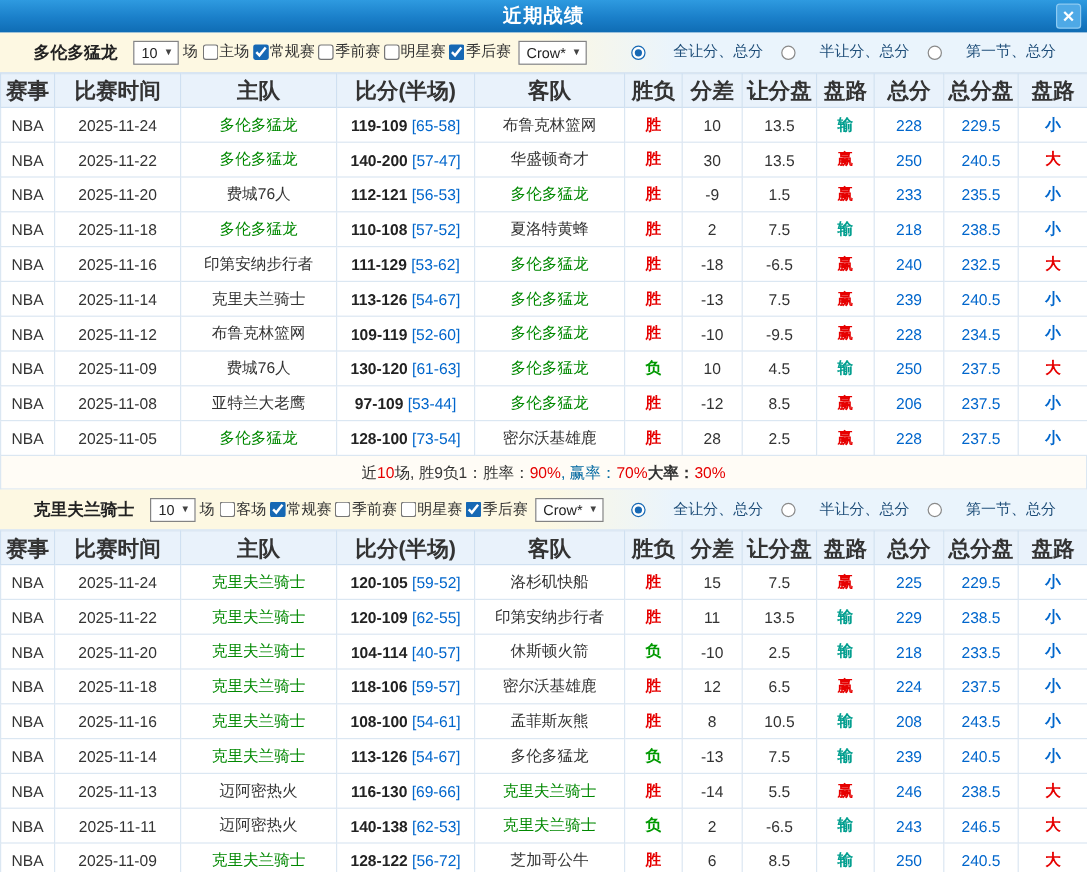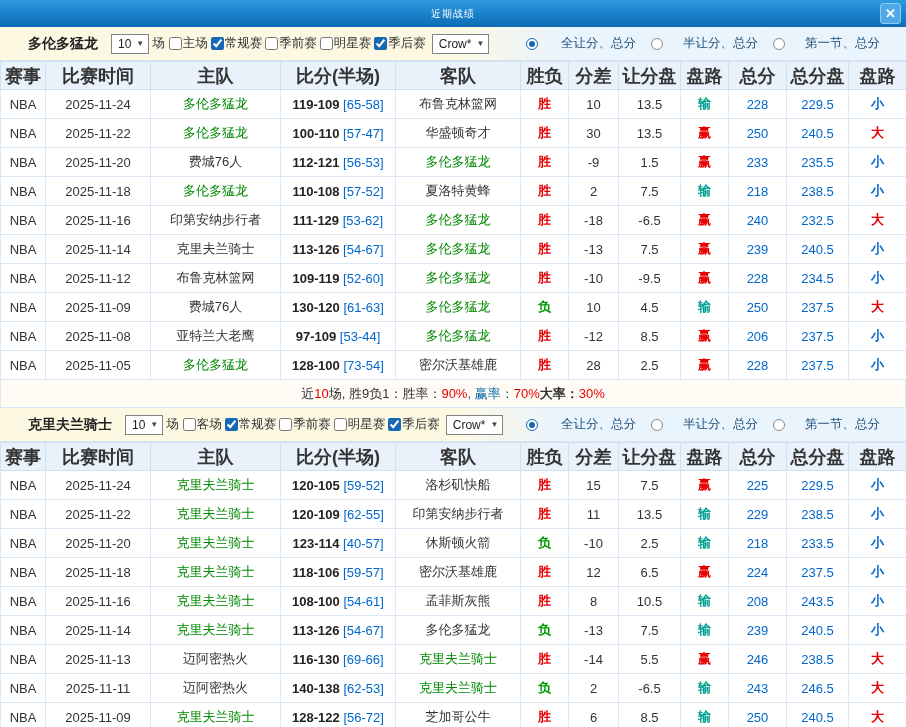--- a/index.html
+++ b/index.html
@@ -5,21 +5,21 @@
   html,body{margin:0;padding:0;}
   body{
     width:906px;height:727px;overflow:hidden;background:#fff;
     font-family:"Liberation Sans","DejaVu Sans",sans-serif;
     -webkit-font-smoothing:antialiased;
   }
   .titlebar{
     height:27px;position:relative;display:flex;align-items:center;justify-content:center;
     background:linear-gradient(180deg,#2e9ae0 0%,#1a7fc9 55%,#0f6cb4 100%);
   }
-  .titlebar .title{color:#fff;font-weight:normal;font-size:10px;letter-spacing:1px;}
+  .titlebar .title{color:#fff;font-weight:bold;font-size:16px;letter-spacing:1px;}
   .close-btn{
     position:absolute;right:5px;top:3px;width:21px;height:21px;padding:0;
     background:#4ea9e6;border:1px solid #8ecbf2;border-radius:3px;
     color:#fff;font-size:13px;font-weight:bold;line-height:19px;text-align:center;cursor:pointer;
   }
   .filterbar{
     height:33px;display:flex;align-items:center;font-size:13px;color:#333;
     background:linear-gradient(90deg,#fdf8e2 0%,#fdf8e2 50%,#eaf4fc 62%,#eaf4fc 100%);
     border-bottom:1px solid #d9e5f0;
   }
@@ -164,21 +164,21 @@
         <td>13.5</td>
         <td class="teal">输</td>
         <td class="blue">228</td>
         <td class="blue">229.5</td>
         <td class="under">小</td>
       </tr>
       <tr>
         <td>NBA</td>
         <td>2025-11-22</td>
         <td class="team focus">多伦多猛龙</td>
-        <td><span class="score">100-110</span> <span class="half">[57-47]</span></td>
+        <td><span class="score">140-200</span> <span class="half">[57-47]</span></td>
         <td class="team">华盛顿奇才</td>
         <td class="red">胜</td>
         <td>30</td>
         <td>13.5</td>
         <td class="red">赢</td>
         <td class="blue">250</td>
         <td class="blue">240.5</td>
         <td class="red">大</td>
       </tr>
       <tr>
@@ -413,21 +413,21 @@
         <td>13.5</td>
         <td class="teal">输</td>
         <td class="blue">229</td>
         <td class="blue">238.5</td>
         <td class="under">小</td>
       </tr>
       <tr>
         <td>NBA</td>
         <td>2025-11-20</td>
         <td class="team focus">克里夫兰骑士</td>
-        <td><span class="score">123-114</span> <span class="half">[40-57]</span></td>
+        <td><span class="score">104-114</span> <span class="half">[40-57]</span></td>
         <td class="team">休斯顿火箭</td>
         <td class="green">负</td>
         <td>-10</td>
         <td>2.5</td>
         <td class="teal">输</td>
         <td class="blue">218</td>
         <td class="blue">233.5</td>
         <td class="under">小</td>
       </tr>
       <tr>

